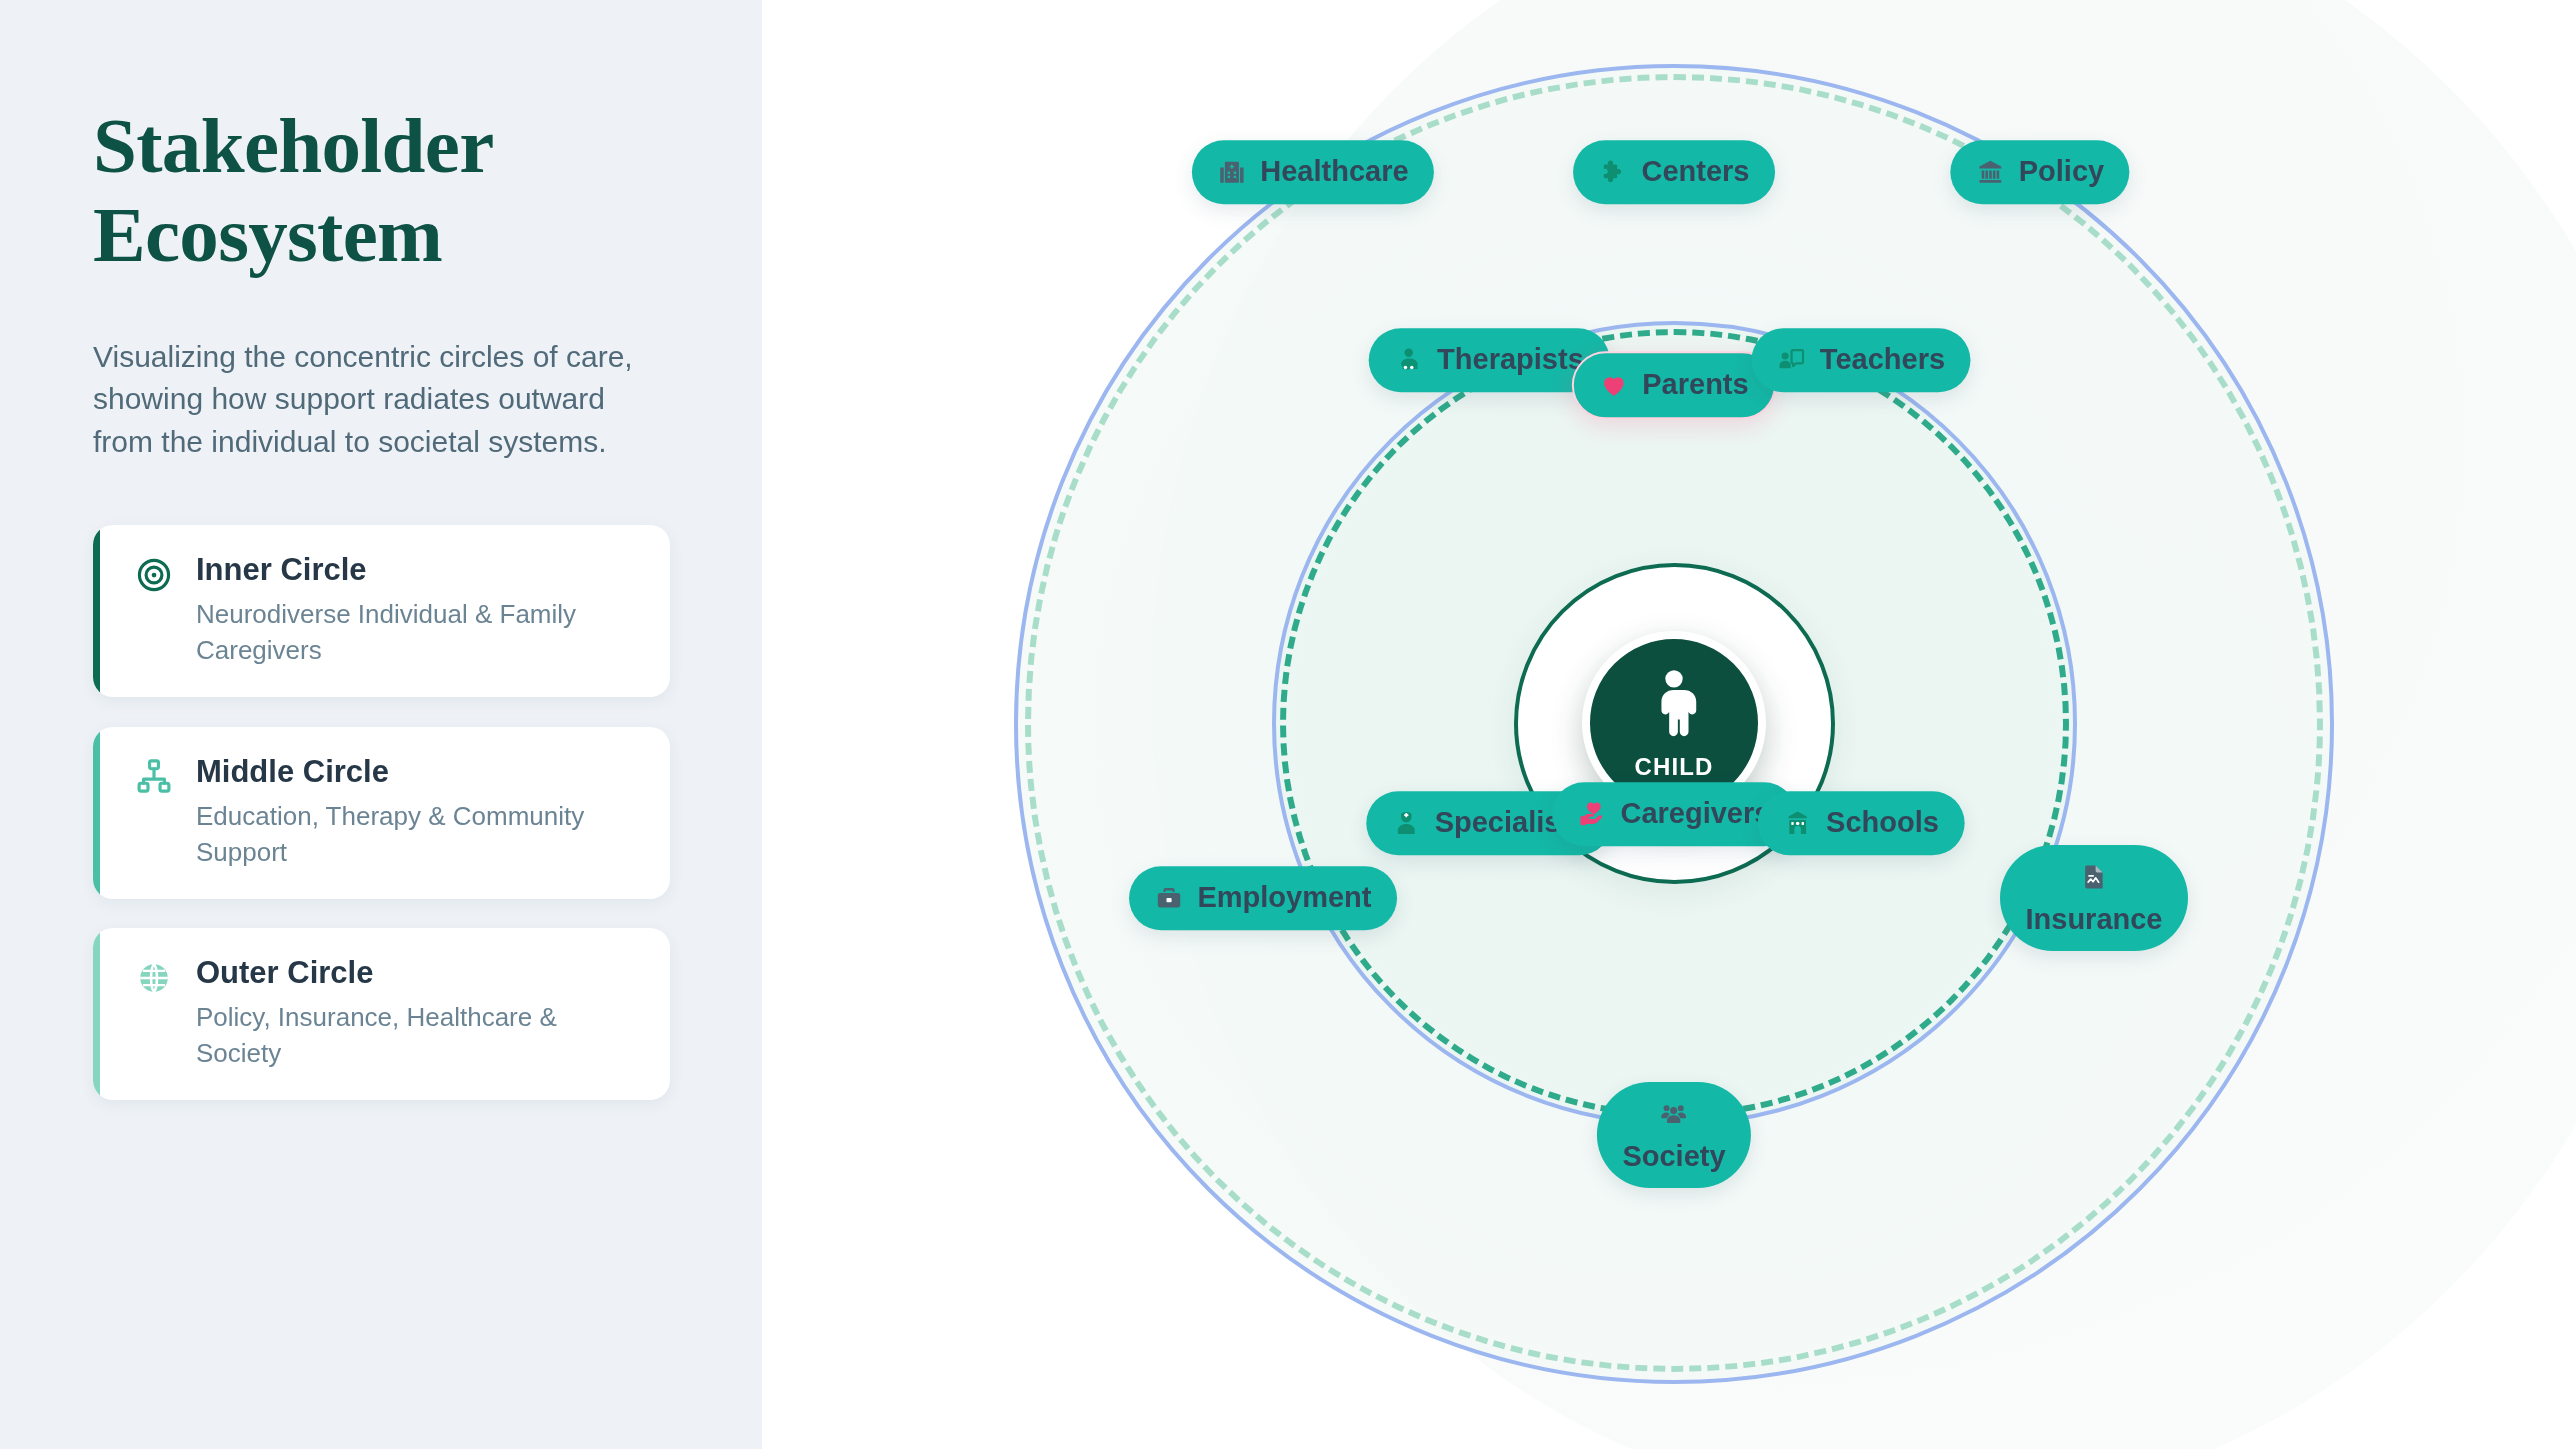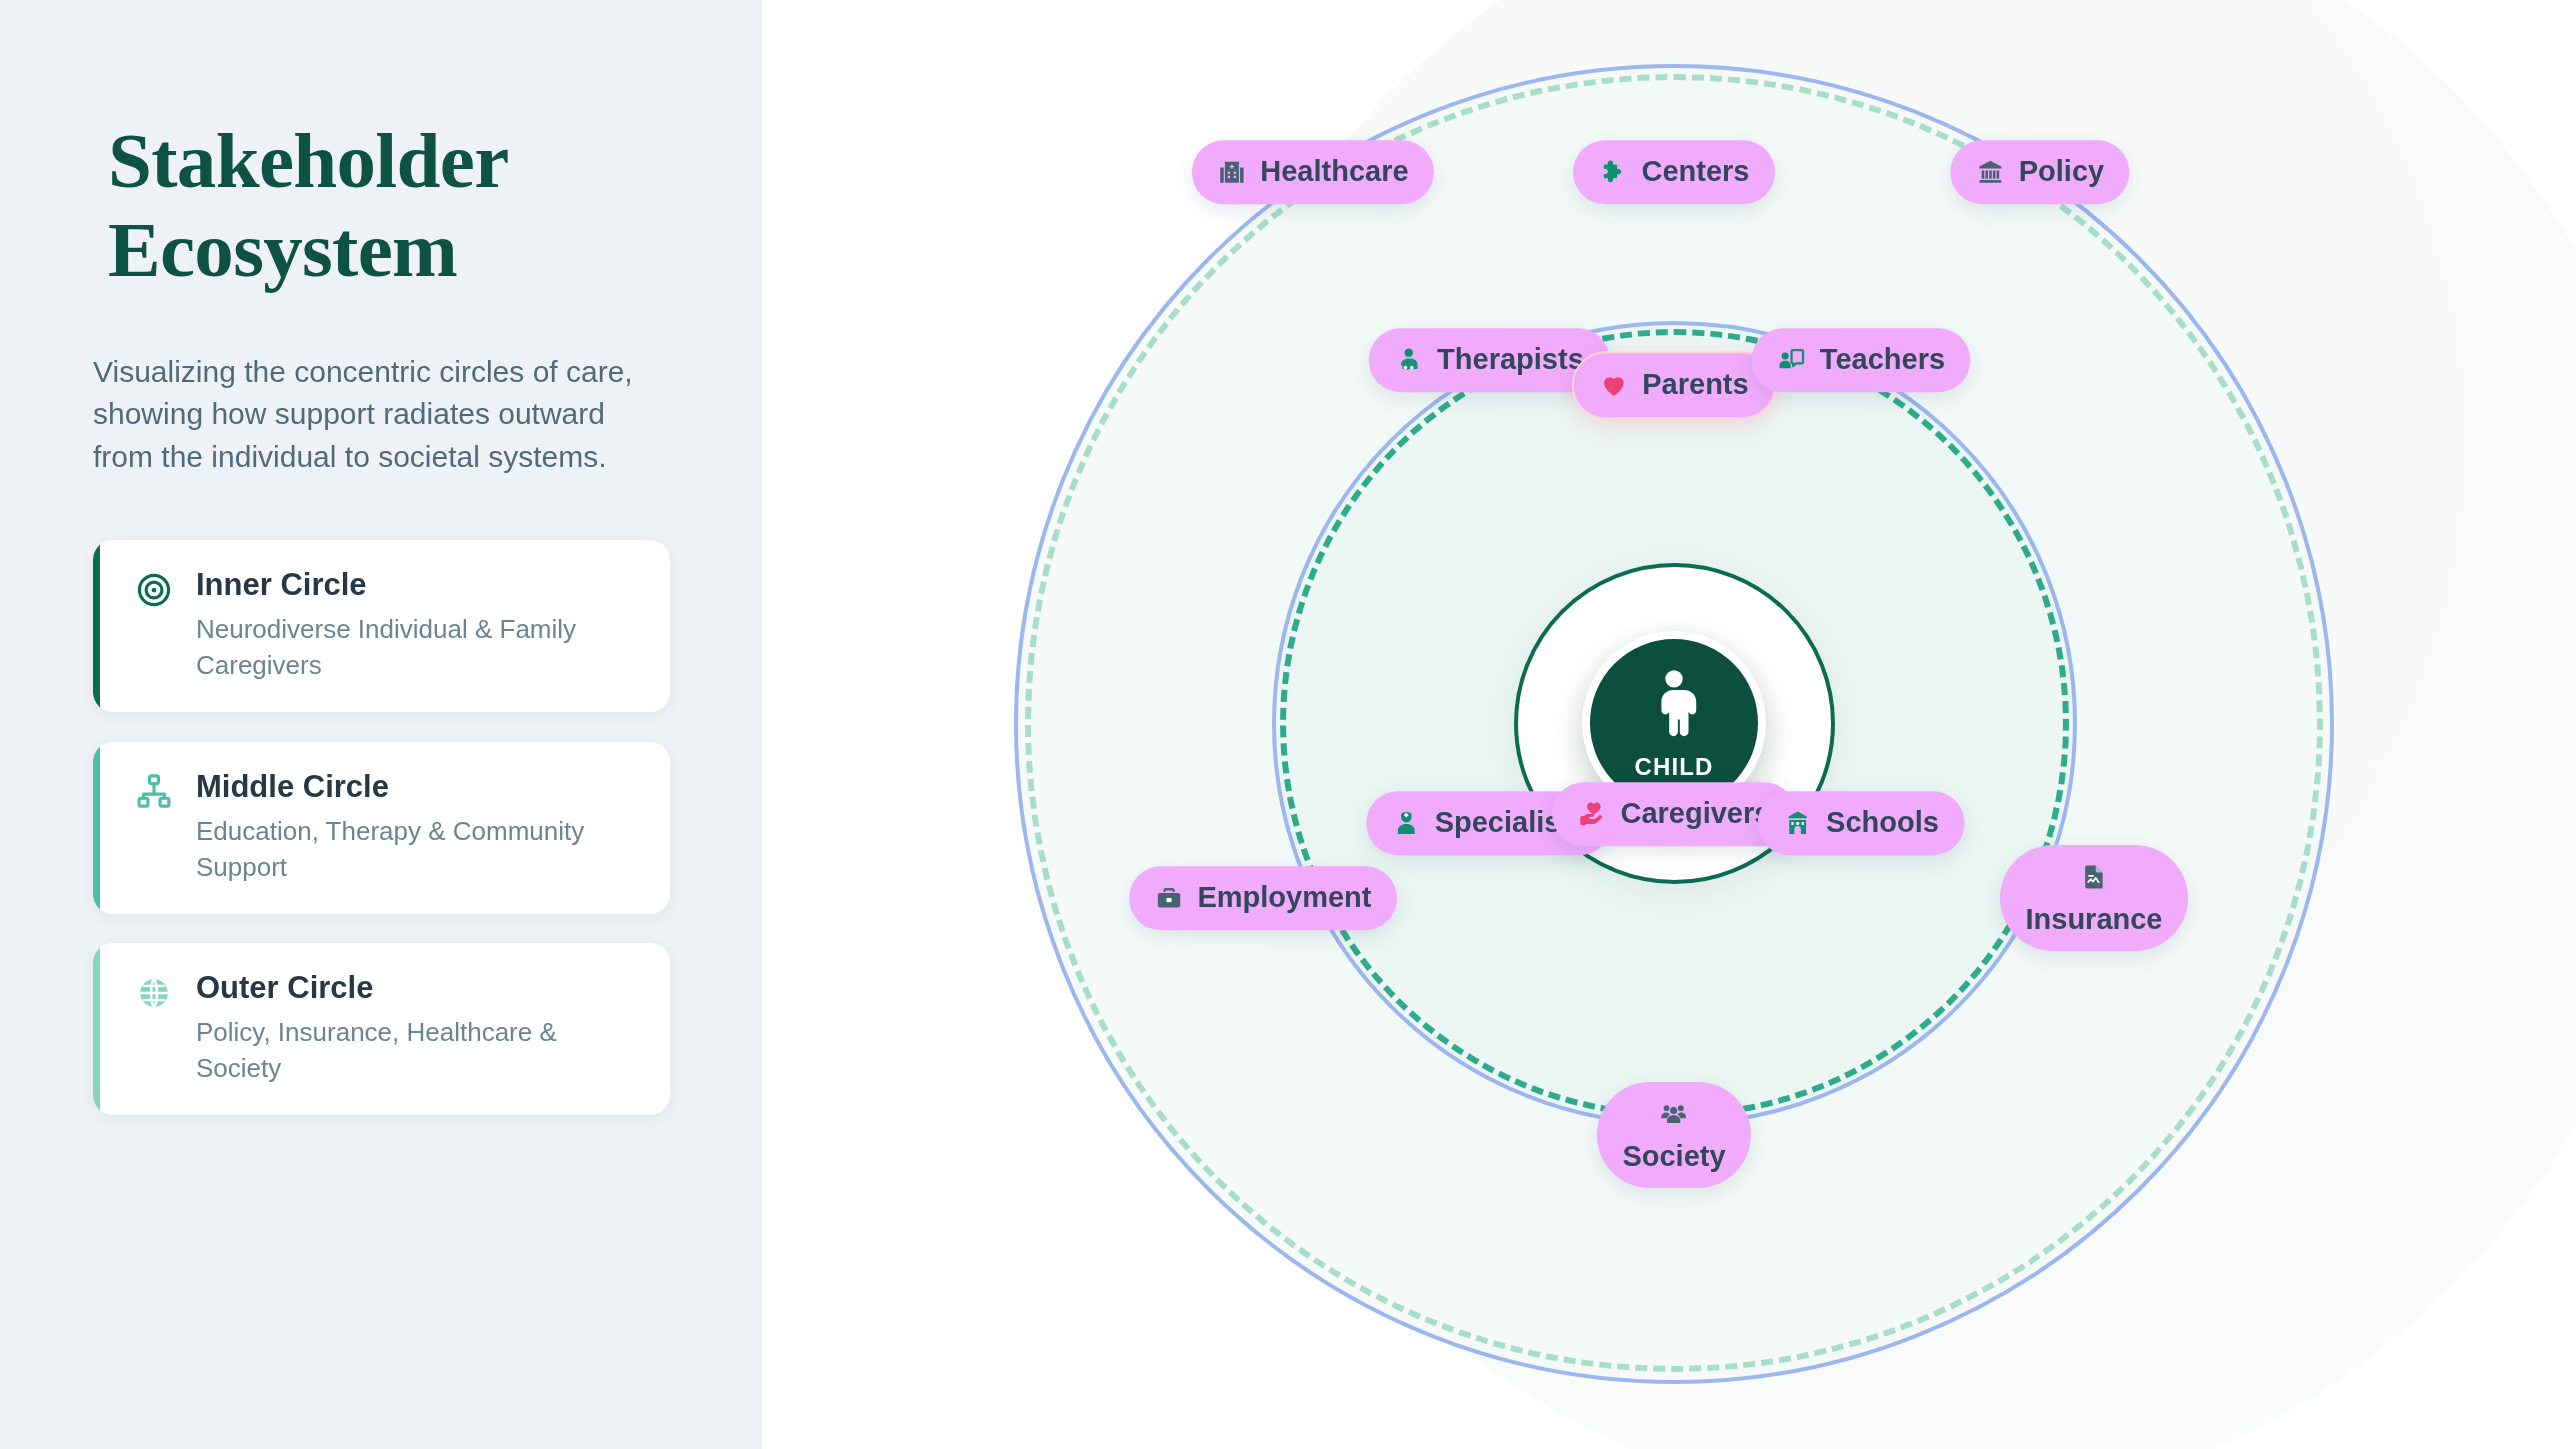--- a/index.html
+++ b/index.html
@@ -37,21 +37,21 @@
     width: 577px;
   }
 
   #page-title {
     font-family: "Liberation Serif", serif;
     font-weight: 700;
     font-size: 79px;
     line-height: 1.13;
     color: #0d5244;
     letter-spacing: -0.7px;
-    margin: 15px;
+    margin: 0;
     white-space: pre-line;
   }
 
   #page-subtitle {
     margin-top: 56px;
     font-size: 30px;
     line-height: 1.42;
     color: #516a79;
     font-weight: 400;
     max-width: 557px;
@@ -226,21 +226,21 @@
     letter-spacing: 1.1px;
     line-height: 1;
   }
 
   
   .chip {
     position: absolute;
     display: flex;
     align-items: center;
     gap: 13.4px;
-    background: #f0abfc;
+    background: #14b8a6;
     border-radius: 670px;
     padding: 17px 25.5px;
     box-shadow: 0 6.7px 20px rgba(40, 70, 95, 0.12);
     white-space: nowrap;
     transform: translate(-50%, -50%);
     box-sizing: border-box;
   }
   .chip .chip-icon {
     flex: 0 0 auto;
     width: 29.5px; height: 29.5px;

